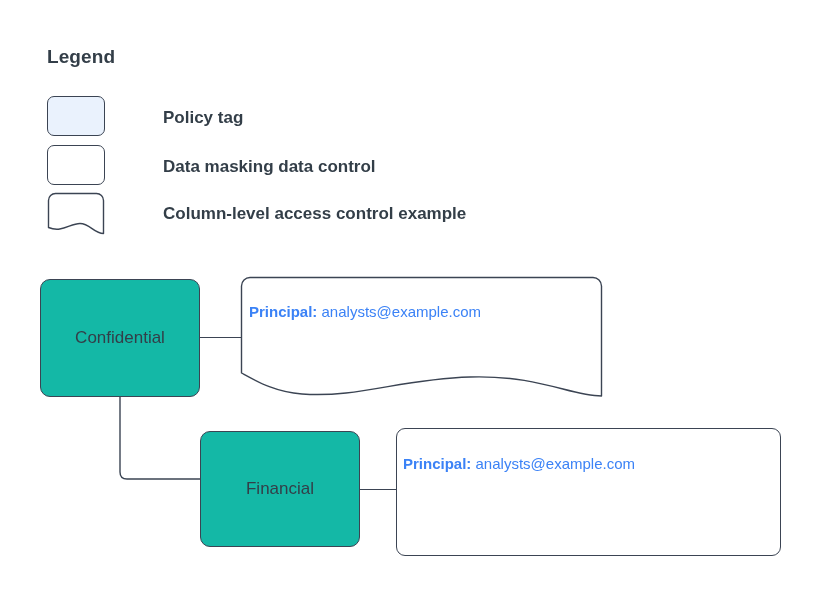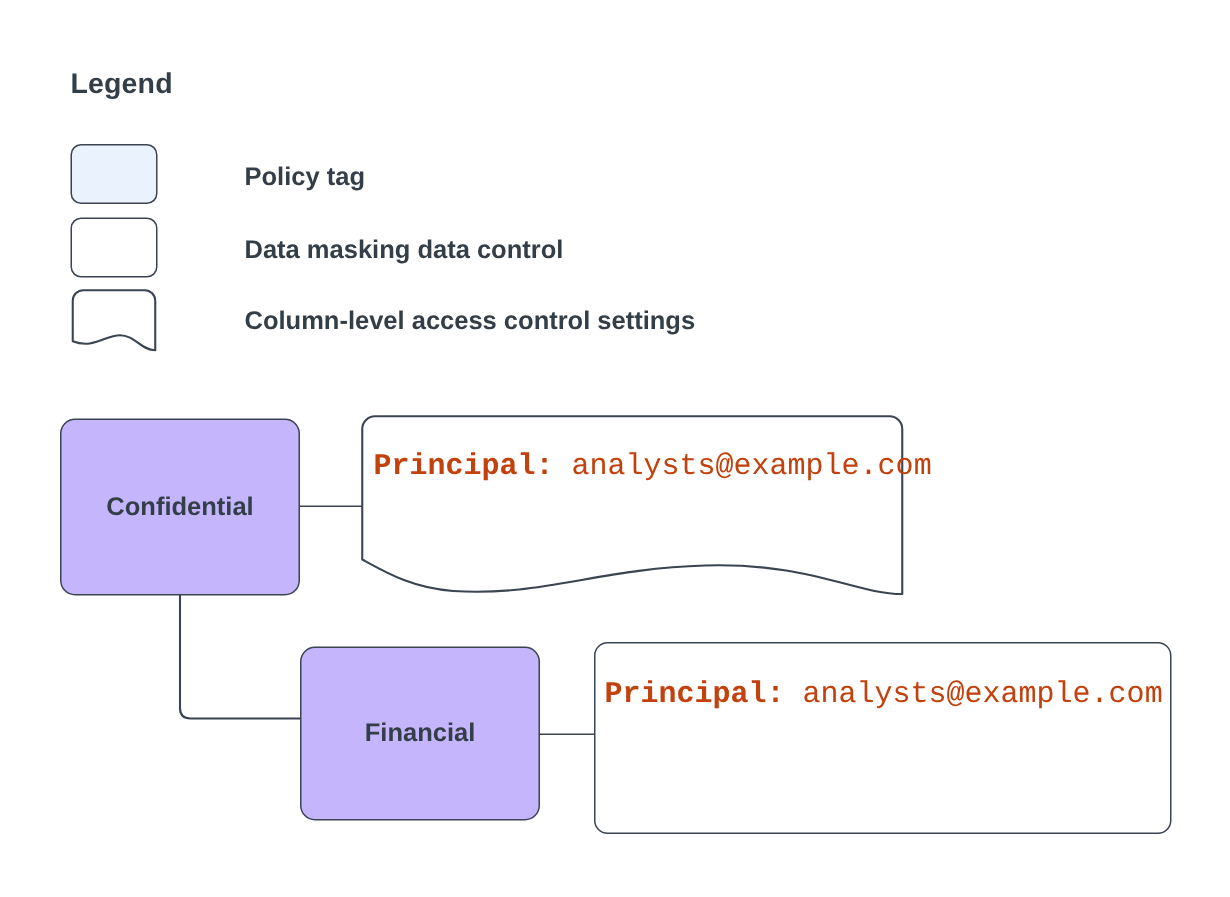--- a/index.html
+++ b/index.html
@@ -72,51 +72,50 @@
   .swatch-wave {
     width: 58px;
     height: 44px;
     display: block;
   }
 
   
   .node {
     position: absolute;
     box-sizing: border-box;
-    background: #c4b5fd;
+    background: #14b8a6;
     border: 1.4px solid #3b4453;
     border-radius: 10px;
     display: flex;
     align-items: center;
     justify-content: center;
     font-size: 17px;
-    font-weight: bold;
+    font-weight: normal;
     color: #333e48;
   }
   #node-confidential {
     left: 40px;
     top: 279px;
     width: 160px;
     height: 118px;
   }
   #node-financial {
     left: 200px;
     top: 431px;
     width: 160px;
     height: 116px;
   }
 
   
   .panel-text {
     position: absolute;
-    font-size: 20px;
+    font-size: 15px;
     line-height: 25px;
-    color: #c2410c;
+    color: #3b82f6;
     white-space: nowrap;
-    font-family: Liberation Mono, monospace;
   }
   .panel-text .k { font-weight: bold; }
   .panel-text .v { font-weight: normal; }
 
   #panel-acl-text {
     left: 249px;
     top: 299px;
   }
   #panel-mask-text {
     left: 403px;
@@ -168,21 +167,21 @@
     <div class="legend-label">Data masking data control</div>
   </div>
 
   <div class="legend-row" style="top:192px;">
     <div class="swatch-wrap">
       <svg class="swatch-wave" viewBox="0 0 58 44">
         <path d="M1.5 8.5 A7 7 0 0 1 8.5 1.5 L49.5 1.5 A7 7 0 0 1 56.5 8.5 L56.5 41.5
                  C47 41.5 43 31.5 33 31.5 C23 31.5 15 41 1.5 35.5 Z" fill="#ffffff" stroke="#3b4453" stroke-width="1.4" stroke-linejoin="round"></path>
       </svg>
     </div>
-    <div class="legend-label">Column-level access control settings</div>
+    <div class="legend-label">Column-level access control example</div>
   </div>
 
   <div class="conn conn-h" style="left:200px; top:337px; width:42px;"></div>
 
   <svg style="position:absolute; left:110px; top:390px; width:105px; height:110px; overflow:visible;">
     <path d="M10 0 L10 82 Q10 89 17 89 L91 89" fill="none" stroke="#3b4453" stroke-width="1.4"></path>
   </svg>
 
   <div class="conn conn-h" style="left:360px; top:489px; width:37px;"></div>
 

